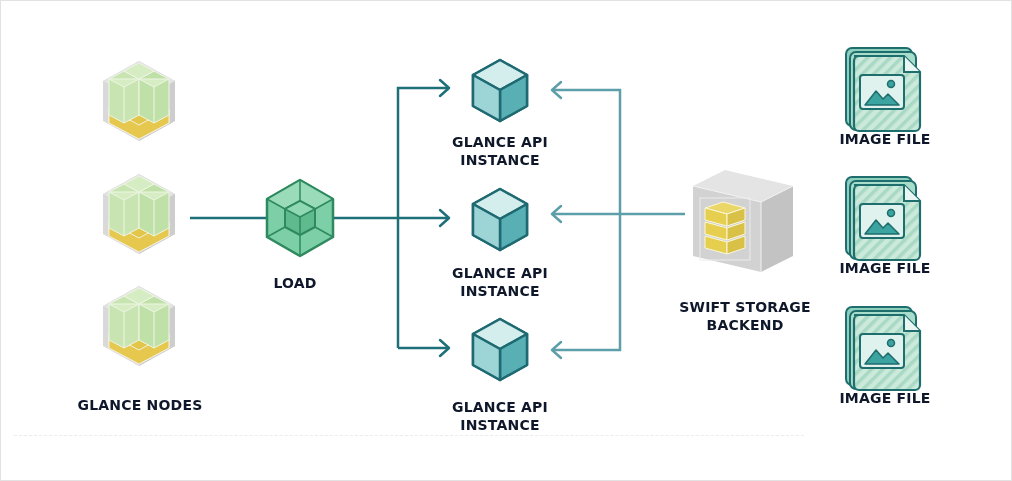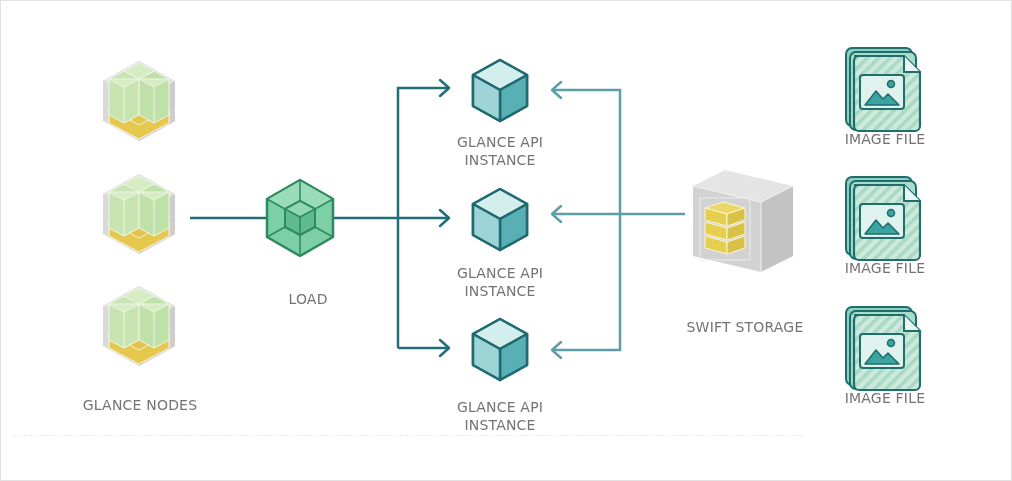--- a/index.html
+++ b/index.html
@@ -2,22 +2,22 @@
 <html><head>
 <meta charset="utf-8">
 <style>
   html, body { margin: 0; padding: 0; background: #ffffff; }
   body { width: 1012px; height: 481px; position: relative; overflow: hidden; }
   .frame {
     position: absolute; left: 0; top: 0; width: 1010px; height: 479px;
     border: 1px solid #e2e2e2; background: #ffffff;
   }
   .lbl {
-    position: absolute; font-family: "DejaVu Sans", sans-serif; font-weight: normal;
-    font-size: 14px; line-height: 18px; color: #737373; text-align: center;
+    position: absolute; font-family: "DejaVu Sans", sans-serif; font-weight: bold;
+    font-size: 14px; line-height: 18px; color: #0f172a; text-align: center;
     letter-spacing: 0.2px; white-space: nowrap;
   }
   .dotted {
     position: absolute; left: 14px; top: 435px; width: 790px; height: 0;
     border-top: 1px dashed #ececec;
   }
   svg.diagram { position: absolute; left: 0; top: 0; }
 </style>
 </head>
 <body>
@@ -144,36 +144,37 @@
   <g>
       <use href="#image-file" x="880" y="217"></use>
     </g>
   <g>
       <use href="#image-file" x="880" y="347"></use>
     </g>
 </svg>
 
 <div class="lbl" style="left:40px; top:396px; width:200px;">GLANCE NODES</div>
 
-<div class="lbl" style="left:248px; top:274px; width:120px;margin-top:16px;">
+<div class="lbl" style="left:235px; top:274px; width:120px;">
   <div>LOAD</div>
 </div>
 
 <div class="lbl" style="left:430px; top:133px; width:140px;">
   <div>GLANCE API</div>
   <div>INSTANCE</div>
 </div>
 <div class="lbl" style="left:430px; top:264px; width:140px;">
   <div>GLANCE API</div>
   <div>INSTANCE</div>
 </div>
 <div class="lbl" style="left:430px; top:398px; width:140px;">
   <div>GLANCE API</div>
   <div>INSTANCE</div>
 </div>
 
-<div class="lbl" style="left:660px; top:298px; width:170px;margin-top:20px;">
+<div class="lbl" style="left:660px; top:298px; width:170px;">
   <div>SWIFT STORAGE</div>
+  <div>BACKEND</div>
 </div>
 
 <div class="lbl" style="left:820px; top:130px; width:130px;">IMAGE FILE</div>
 <div class="lbl" style="left:820px; top:259px; width:130px;">IMAGE FILE</div>
 <div class="lbl" style="left:820px; top:389px; width:130px;">IMAGE FILE</div>
 
 </body></html>

